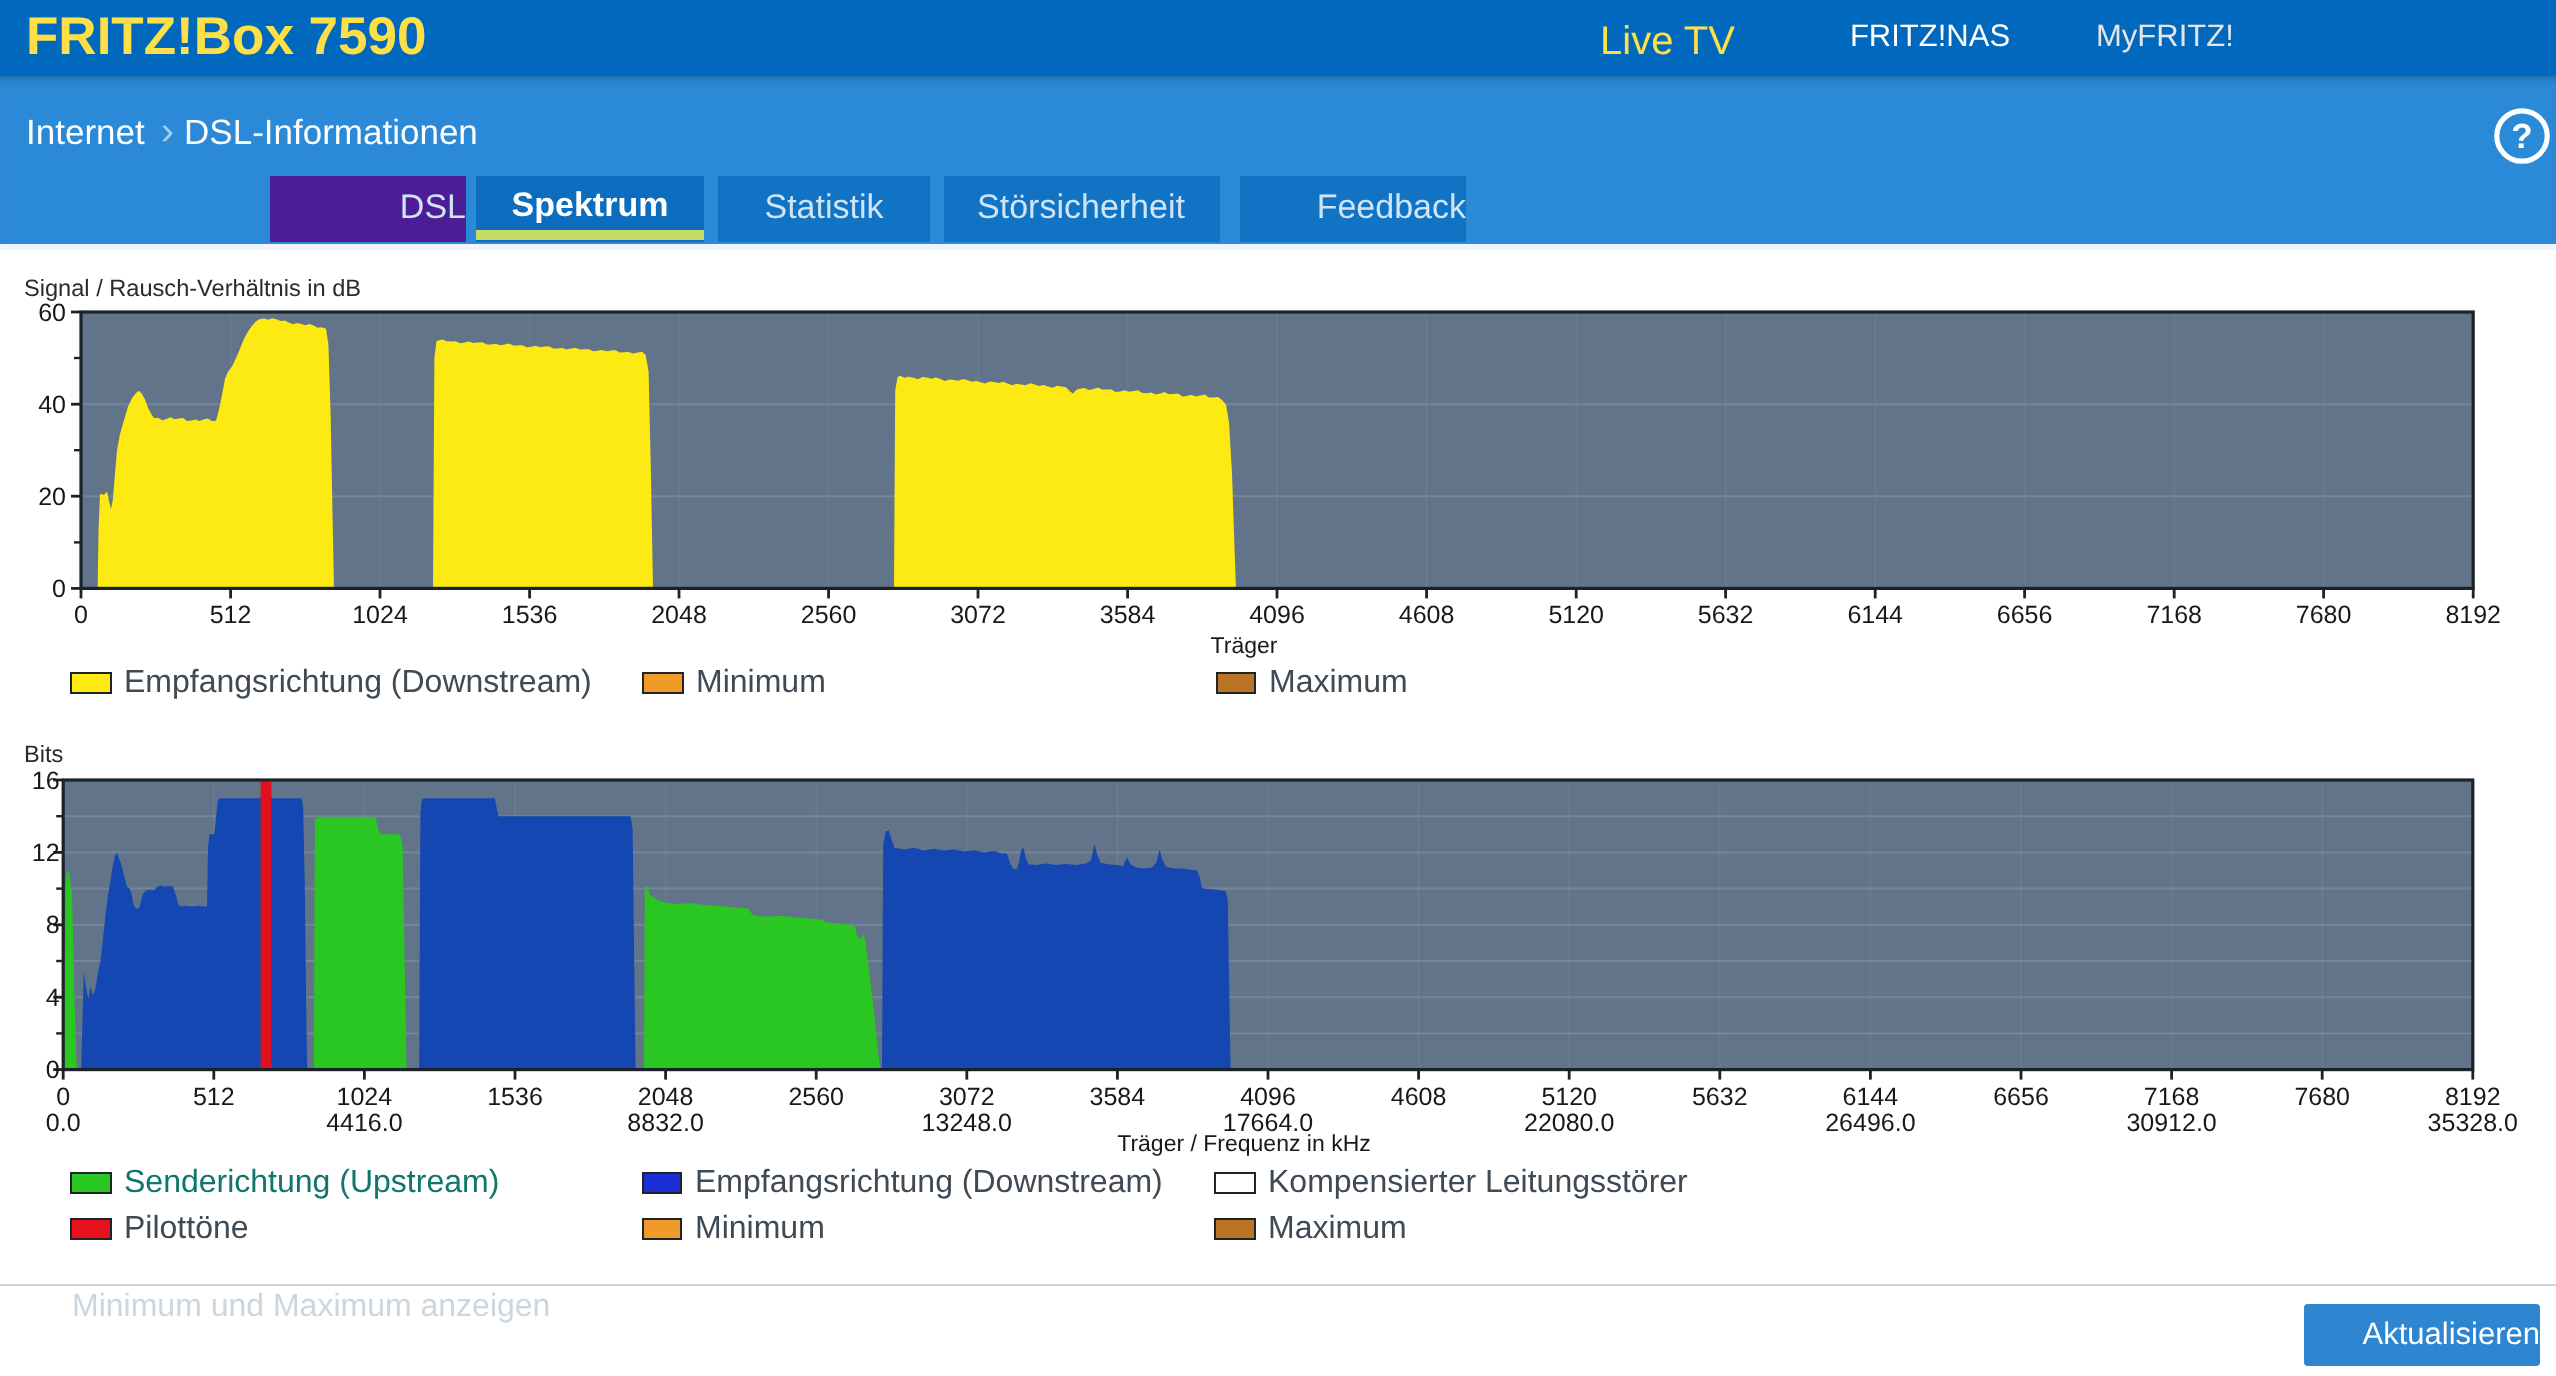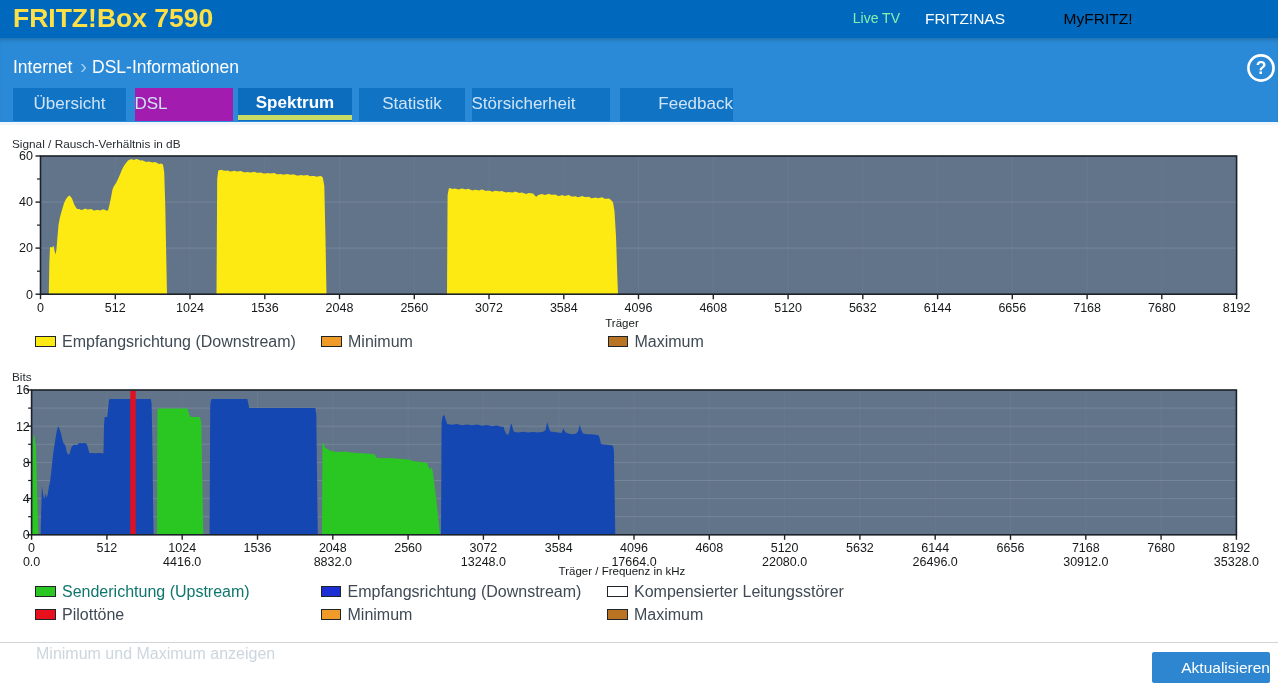--- a/index.html
+++ b/index.html
@@ -1,34 +1,33 @@
 <!DOCTYPE html>
 <html><head><meta charset="utf-8"><title>FRITZ!Box</title>
 <style>
 *{margin:0;padding:0;box-sizing:border-box}
 body{width:1278px;height:688px;font-family:"Liberation Sans",sans-serif;background:#fff;overflow:hidden;position:relative}
 </style></head>
 <body>
 <div style="position:absolute;left:0;top:0;width:1278px;height:38px;background:#0169bd">
   <div style="position:absolute;left:13px;top:2.5px;font-size:26.5px;font-weight:bold;color:#fde047">FRITZ!Box 7590</div>
-  <div style="position:absolute;left:800px;top:10px;width:100px;text-align:right;font-size:14px;color:#86efac">Live TV</div>
+  <div style="position:absolute;left:800px;top:10px;width:100px;text-align:left;font-size:20px;color:#fde047">Live TV</div>
   <div style="position:absolute;left:915px;top:10px;width:100px;text-align:center;font-size:15.5px;color:#fff">FRITZ!NAS</div>
-  <div style="position:absolute;left:1048px;top:10px;width:100px;text-align:center;font-size:15.5px;color:#000000">MyFRITZ!</div>
+  <div style="position:absolute;left:1048px;top:10px;width:100px;text-align:left;font-size:15.5px;color:#e5e5e5">MyFRITZ!</div>
 </div>
 <div style="position:absolute;left:0;top:38px;width:1278px;height:84.3px;background:#2b8ad7;box-shadow:inset 0 4px 5px -3px rgba(0,0,0,0.25)">
   <div style="position:absolute;left:13px;top:16.5px;font-size:17.5px;color:#fff">Internet<span style="color:#a7cdec;font-size:20px;position:relative;top:0.5px;margin:0 5px 0 8px">›</span>DSL-Informationen</div>
   <svg style="position:absolute;left:1245px;top:14px" width="32" height="32" viewBox="0 0 32 32">
     <circle cx="16" cy="16" r="12.6" fill="none" stroke="#fff" stroke-width="2.6"></circle>
     <text x="16" y="22" text-anchor="middle" font-size="17.5" font-weight="bold" fill="#fff" font-family="Liberation Sans, sans-serif">?</text>
   </svg>
-  <div style="position:absolute;left:13.0px;top:49.5px;width:113.0px;height:33.7px;background:#1173c4;color:#cfe4f6;font-size:17px;text-align:center;line-height:32px">Übersicht</div>
-    <div style="position:absolute;left:134.5px;top:49.5px;width:98.5px;height:33.7px;background:#a21caf;color:#cfe4f6;font-size:17px;text-align:left;line-height:32px">DSL</div>
+    <div style="position:absolute;left:134.5px;top:49.5px;width:98.5px;height:33.7px;background:#4c1d95;color:#cfe4f6;font-size:17px;text-align:right;line-height:32px">DSL</div>
     <div style="position:absolute;left:238.0px;top:49.5px;width:114.0px;height:33.7px;background:#0c6cbe;color:#fff;font-weight:bold;font-size:17px;text-align:center;line-height:30px">Spektrum<span style="position:absolute;left:0;right:0;bottom:1.5px;height:4.5px;background:#c7dc64"></span></div>
     <div style="position:absolute;left:359.0px;top:49.5px;width:106.0px;height:33.7px;background:#1173c4;color:#cfe4f6;font-size:17px;text-align:center;line-height:32px">Statistik</div>
-    <div style="position:absolute;left:471.5px;top:49.5px;width:138.0px;height:33.7px;background:#1173c4;color:#cfe4f6;font-size:17px;text-align:left;line-height:32px">Störsicherheit</div>
+    <div style="position:absolute;left:471.5px;top:49.5px;width:138.0px;height:33.7px;background:#1173c4;color:#cfe4f6;font-size:17px;text-align:center;line-height:32px">Störsicherheit</div>
     <div style="position:absolute;left:620.0px;top:49.5px;width:113.0px;height:33.7px;background:#1173c4;color:#cfe4f6;font-size:17px;text-align:right;line-height:32px">Feedback</div>
 </div>
 <div style="position:absolute;left:0;top:122.3px;width:1278px;height:2.5px;background:#eef6fb"></div>
 <div style="position:absolute;left:12px;top:136.5px;font-size:11.8px;color:#272c31">Signal / Rausch-Verhältnis in dB</div>
 <svg width="1278" height="235" style="position:absolute;left:0;top:130px" font-family="Liberation Sans, sans-serif">
     <rect x="40.5" y="26.0" width="1196.1" height="138.2" fill="#62748a"></rect>
     <line x1="115.3" y1="26.0" x2="115.3" y2="164.2" stroke="rgba(255,255,255,0.045)" stroke-width="1"></line>
     <line x1="190.0" y1="26.0" x2="190.0" y2="164.2" stroke="rgba(255,255,255,0.045)" stroke-width="1"></line>
     <line x1="264.8" y1="26.0" x2="264.8" y2="164.2" stroke="rgba(255,255,255,0.045)" stroke-width="1"></line>
     <line x1="339.5" y1="26.0" x2="339.5" y2="164.2" stroke="rgba(255,255,255,0.045)" stroke-width="1"></line>

